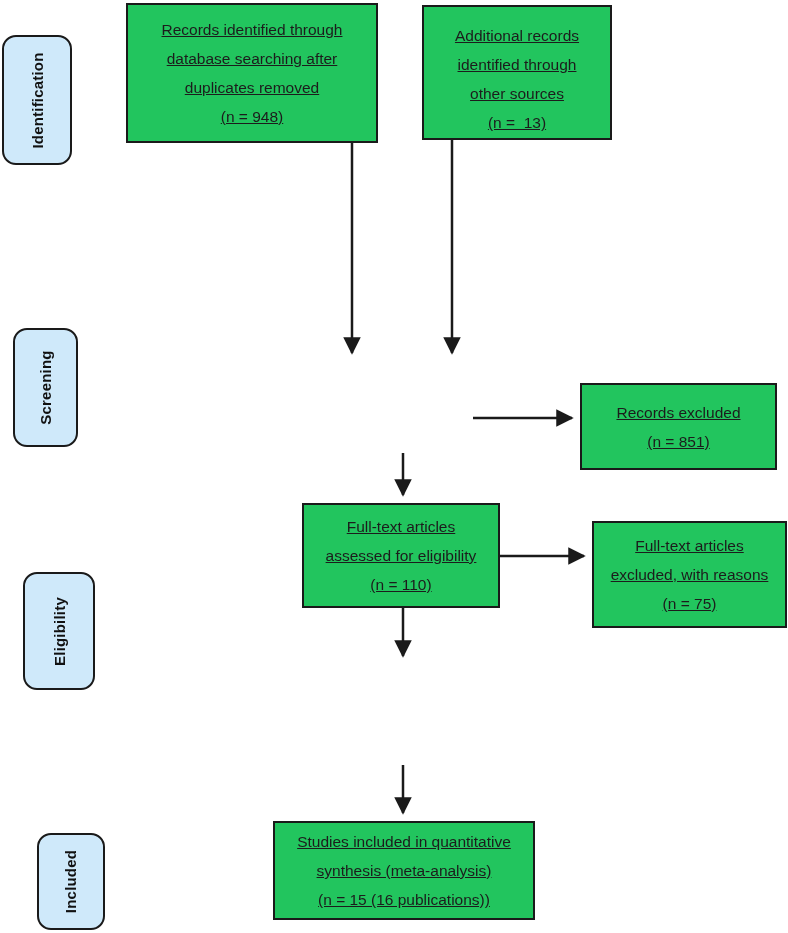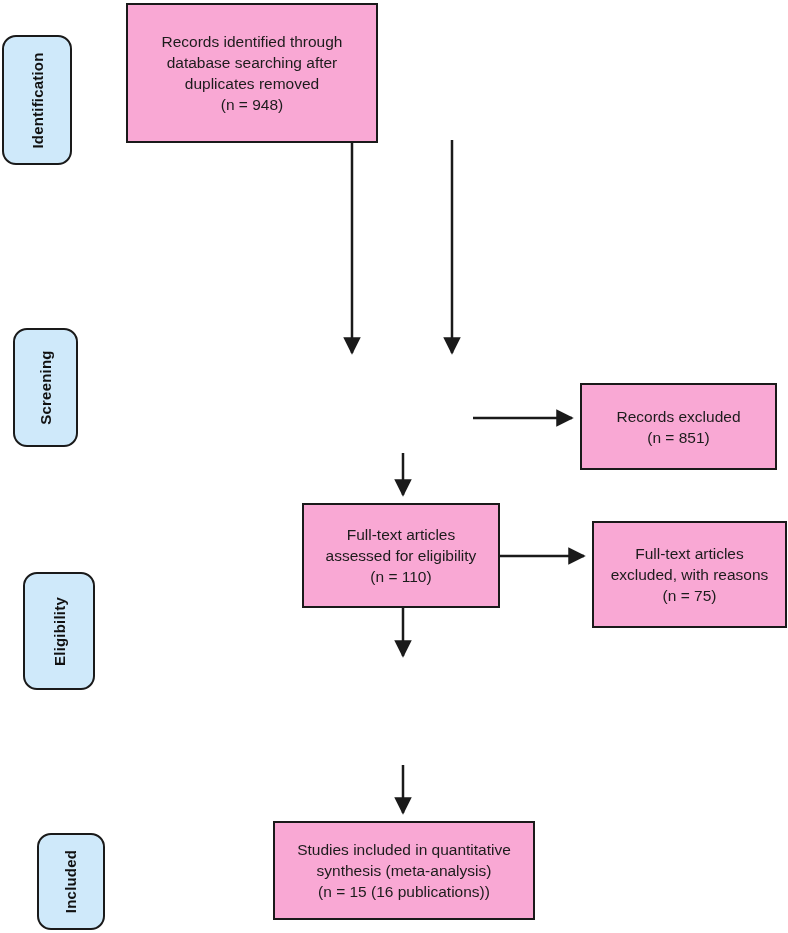--- a/index.html
+++ b/index.html
@@ -35,32 +35,33 @@
     letter-spacing: 0.2px;
   }
   #stage-identification { left: 2px;  top: 35px;  width: 70px; height: 130px; }
   #stage-screening      { left: 13px; top: 328px; width: 65px; height: 119px; }
   #stage-eligibility    { left: 23px; top: 572px; width: 72px; height: 118px; }
   #stage-included       { left: 37px; top: 833px; width: 68px; height: 97px; }
 
   
   .fbox {
     position: absolute;
-    background: #f9a8d4;
+    background: #22c55e;
     border: 2px solid #1a1a1a;
     box-sizing: border-box;
     display: flex;
     align-items: center;
     justify-content: center;
     text-align: center;
     font-size: 15.5px;
-    line-height: 21px;
+    line-height: 29px;
     color: #1c1c1c;
     white-space: pre-line;
     padding: 2px 6px;
+    text-decoration: underline;
   }
   #box-identified         { left: 126px; top: 3px;   width: 252px; height: 140px; }
   #box-additional         { left: 422px; top: 5px;   width: 190px; height: 135px;
                             align-items: flex-start; padding-top: 14px; }
   #box-screened           { left: 290px; top: 363px; width: 183px; height: 90px; }
   #box-records-excluded   { left: 580px; top: 383px; width: 197px; height: 87px; }
   #box-fulltext           { left: 302px; top: 503px; width: 198px; height: 105px; }
   #box-fulltext-excluded  { left: 592px; top: 521px; width: 195px; height: 107px; }
   #box-casp               { left: 273px; top: 664px; width: 249px; height: 101px; }
   #box-synthesis          { left: 273px; top: 821px; width: 262px; height: 99px; }
@@ -93,20 +94,24 @@
     <span class="vtext">Eligibility</span>
   </div>
   <div class="stage" id="stage-included">
     <span class="vtext">Included</span>
   </div>
 
   <div class="fbox" id="box-identified">Records identified through
 database searching after
 duplicates removed
 (n = 948)</div>
+  <div class="fbox" id="box-additional">Additional records
+identified through
+other sources
+(n = &nbsp;13)</div>
   <div class="fbox" id="box-records-excluded">Records excluded
 (n = 851)</div>
   <div class="fbox" id="box-fulltext">Full-text articles
 assessed for eligibility
 (n = 110)</div>
   <div class="fbox" id="box-fulltext-excluded">Full-text articles
 excluded, with reasons
 (n = 75)</div>
   <div class="fbox" id="box-synthesis">Studies included in quantitative
 synthesis (meta-analysis)

